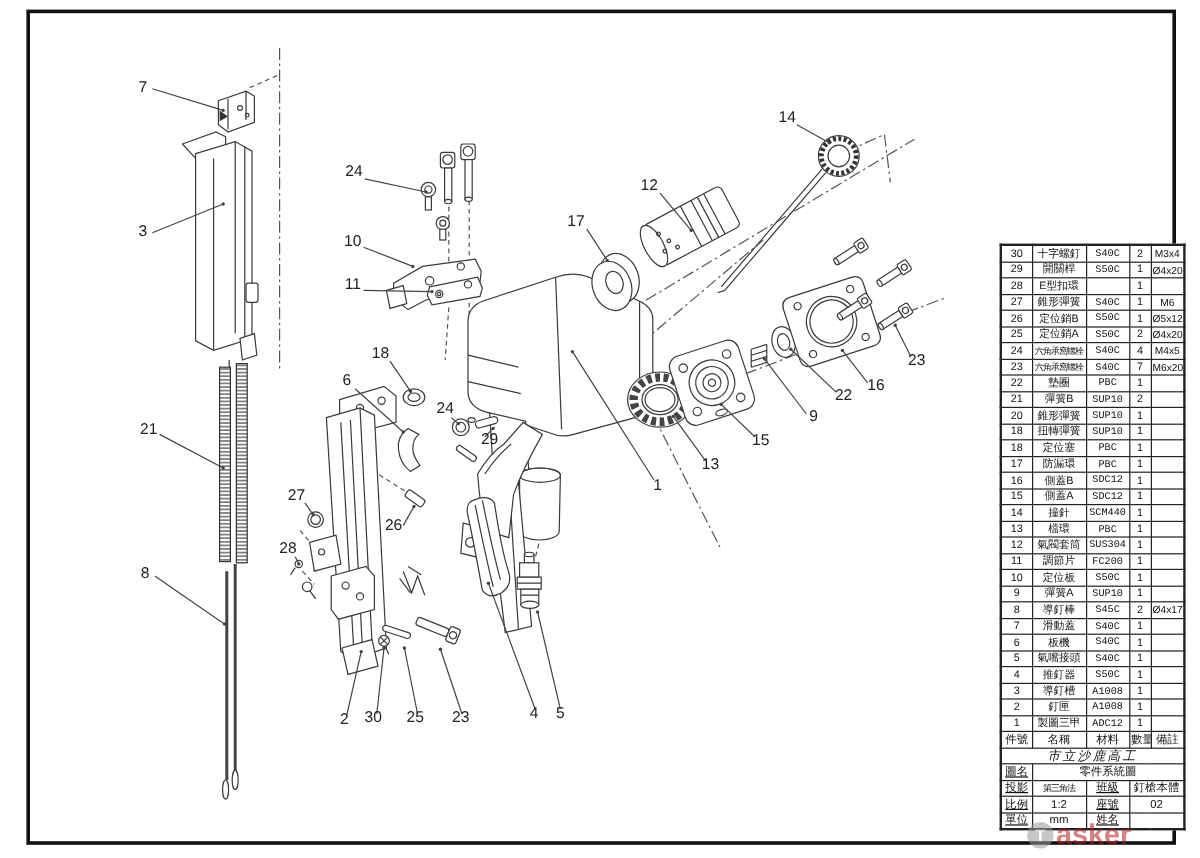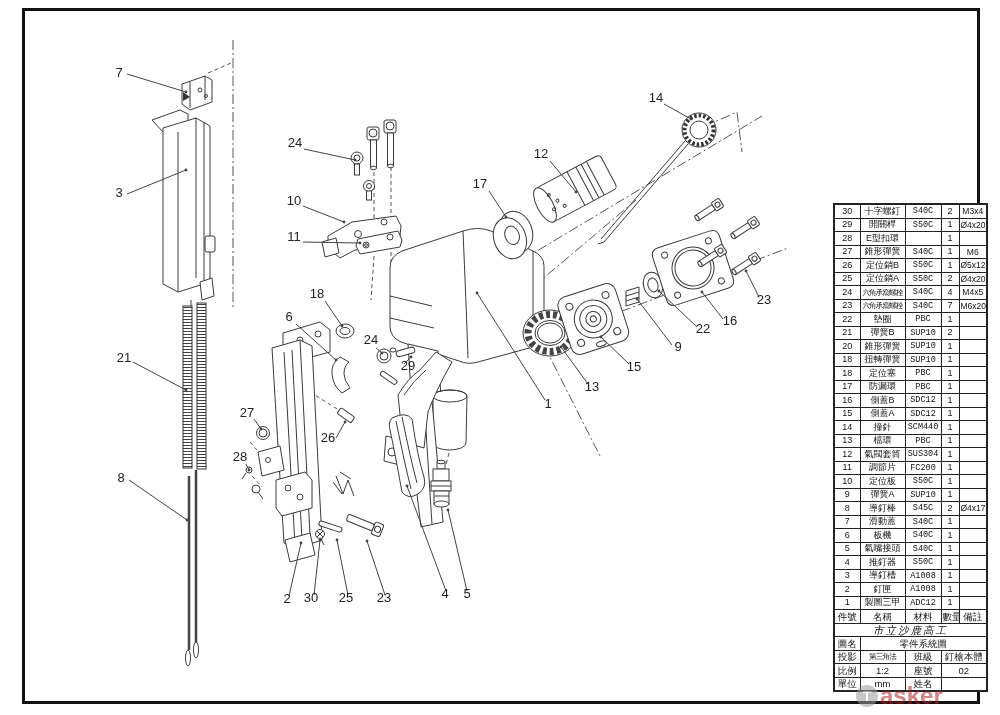--- a/index.html
+++ b/index.html
@@ -16,21 +16,21 @@
   #parts-table{position:absolute;left:833px;top:203px;width:153px;border-collapse:collapse;
                background:#fff;border:2px solid #222;table-layout:fixed;}
   #parts-table td{border:1px solid #222;height:12.5px;padding:0 1px;text-align:center;
                   font-size:9px;color:#111;white-space:nowrap;overflow:hidden;line-height:1;}
   #parts-table td.name{font-size:9px;}
   #parts-table td.name.squeeze{font-size:7.5px;letter-spacing:-0.8px;}
   #parts-table td.mat{font-size:8.5px;font-family:Liberation Mono, monospace;}
   #parts-table td.rem{font-size:8.5px;}
   #parts-table td.hdr{font-size:9.5px;text-align:center;}
   #parts-table td.school{font-size:10.5px;letter-spacing:2px;font-style:italic;}
-  #parts-table td.lbl{font-size:9.5px;}
+  #parts-table td.lbl{font-size:9.5px;text-decoration:underline;}
   #parts-table td.val-left{text-align:center;font-size:9.5px;}
   
   #watermark{position:absolute;left:856px;top:682px;display:flex;align-items:center;gap:2px;
              opacity:.55;z-index:5;pointer-events:none;}
   #watermark .wm-circle{width:22px;height:22px;border-radius:50%;background:#9a9a9a;color:#fff;
              display:flex;align-items:center;justify-content:center;font-weight:bold;font-size:14px;}
   #watermark .wm-text{font-weight:bold;font-size:24px;color:#b91c1c;letter-spacing:0px;}
 </style>
 </head>
 <body>

